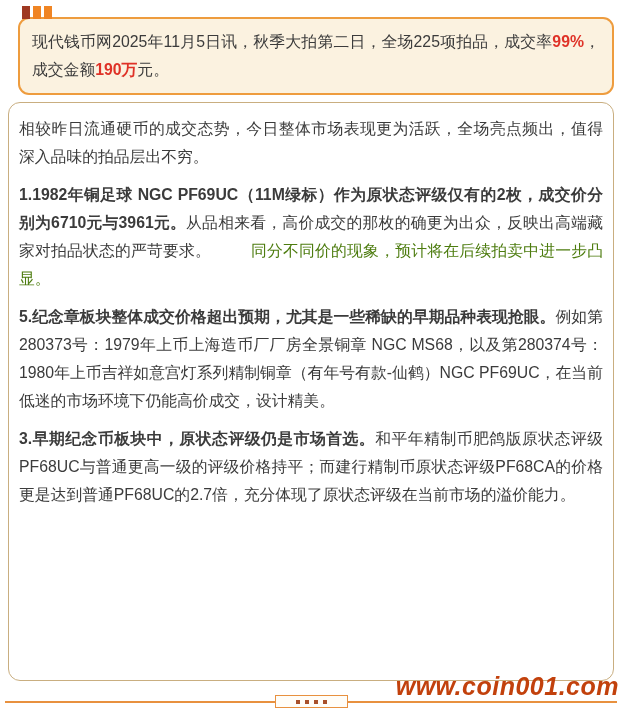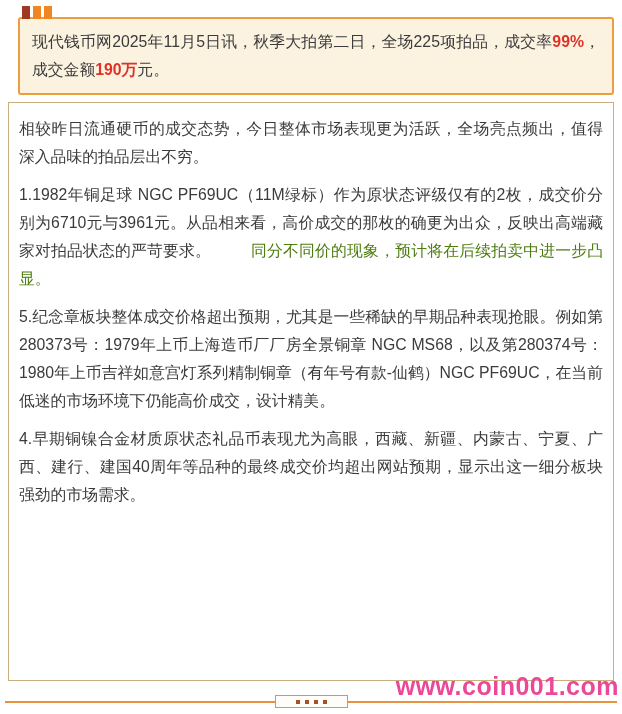--- a/index.html
+++ b/index.html
@@ -8,44 +8,45 @@
     background:#ffffff;
     font-family:"Liberation Sans","DejaVu Sans",sans-serif;
   }
   
   .top-blocks{position:absolute;left:22px;top:6px;display:flex;gap:3px;z-index:3;}
   .blk{width:8px;height:13px;background:#F08524;display:inline-block;}
   .blk.dark{background:#9F3922;}
   
   .summary-box{
     position:absolute;left:18px;top:17px;width:596px;box-sizing:border-box;
-    border:2px solid #EE9C3E;background:#FBF2E0;border-radius:3px;
+    border:2px solid #EE9C3E;background:#FBF2E0;border-radius:11px;
     padding:9px 12px;z-index:2;
   }
   .para{
     margin:0;font-size:15.8px;line-height:28px;color:#3B3B3B;
     text-align:justify;letter-spacing:0;
   }
   
   .article-box{
     position:absolute;left:8px;top:102px;width:606px;height:579px;
     box-sizing:border-box;border:1px solid #C9AE80;background:#ffffff;
-    border-radius:0;padding:12px 10px 0 10px;overflow:hidden;z-index:1;
+    border-radius:12px;padding:12px 10px 0 10px;overflow:hidden;z-index:1;
   }
   .article-box .para{margin:0 0 10px 0;}
   
   .seg{}
-  .b{font-weight:400;}
+  .b{font-weight:700;}
   .r{color:#4d7c0f;margin-left:40px;}
   .rb{color:#DF3227;font-weight:700;}
   
   .watermark{
     position:absolute;top:672px;right:3px;z-index:5;
-    font-size:25px;font-weight:800;color:#ec4899;letter-spacing:.5px;
+    font-size:25px;font-weight:800;color:#c2410c;letter-spacing:.5px;
     white-space:nowrap;
+    font-style:italic;
   }
   
   .bottom-sep{
     position:absolute;left:5px;right:5px;top:694px;height:15px;
     display:flex;align-items:center;z-index:2;
   }
   .sep-line{flex:1;height:0;border-top:2px solid #E8913F;}
   .dots-box{
     width:73px;height:13px;box-sizing:border-box;
     border:1px solid #E8913F;background:#FFFDF8;
@@ -66,22 +67,22 @@
   <p class="para"><span class="seg">现代钱币网2025年11月5日讯，秋季大拍第二日，全场225项拍品，成交率</span><span class="seg rb">99%</span><span class="seg">，成交金额</span><span class="seg rb">190万</span><span class="seg">元。</span></p>
 </div>
 
 <div class="article-box">
   <p class="para"><span class="seg">相较昨日流通硬币的成交态势，今日整体市场表现更为活跃，全场亮点频出，值得深入品味的拍品层出不穷。</span></p>
 
   <p class="para"><span class="seg b">1.1982年铜足球 NGC PF69UC（11M绿标）作为原状态评级仅有的2枚，成交价分别为6710元与3961元。</span><span class="seg">从品相来看，高价成交的那枚的确更为出众，反映出高端藏家对拍品状态的严苛要求。</span><span class="seg r">同分不同价的现象，预计将在后续拍卖中进一步凸显。</span></p>
 
   <p class="para"><span class="seg b">5.纪念章板块整体成交价格超出预期，尤其是一些稀缺的早期品种表现抢眼。</span><span class="seg">例如第280373号：1979年上币上海造币厂厂房全景铜章 NGC MS68，以及第280374号：1980年上币吉祥如意宫灯系列精制铜章（有年号有款-仙鹤）NGC PF69UC，在当前低迷的市场环境下仍能高价成交，设计精美。</span></p>
 
+  <p class="para"><span class="seg b">3.早期纪念币板块中，原状态评级仍是市场首选。</span><span class="seg">和平年精制币肥鸽版原状态评级PF68UC与普通更高一级的评级价格持平；而建行精制币原状态评级PF68CA的价格更是达到普通PF68UC的2.7倍，充分体现了原状态评级在当前市场的溢价能力。</span></p>
 
-  <p class="para"><span class="seg b">4.早期铜镍合金材质原状态礼品币表现尤为高眼，</span><span class="seg">西藏、新疆、内蒙古、宁夏、广西、建行、建国40周年等品种的最终成交价均超出网站预期，显示出这一细分板块强劲的市场需求。</span></p>
 
 </div>
 
 <div class="watermark">www.coin001.com</div>
 
 <div class="bottom-sep">
   <span class="sep-line"></span>
   <div class="dots-box">
     <span class="dot"></span>
     <span class="dot"></span>

